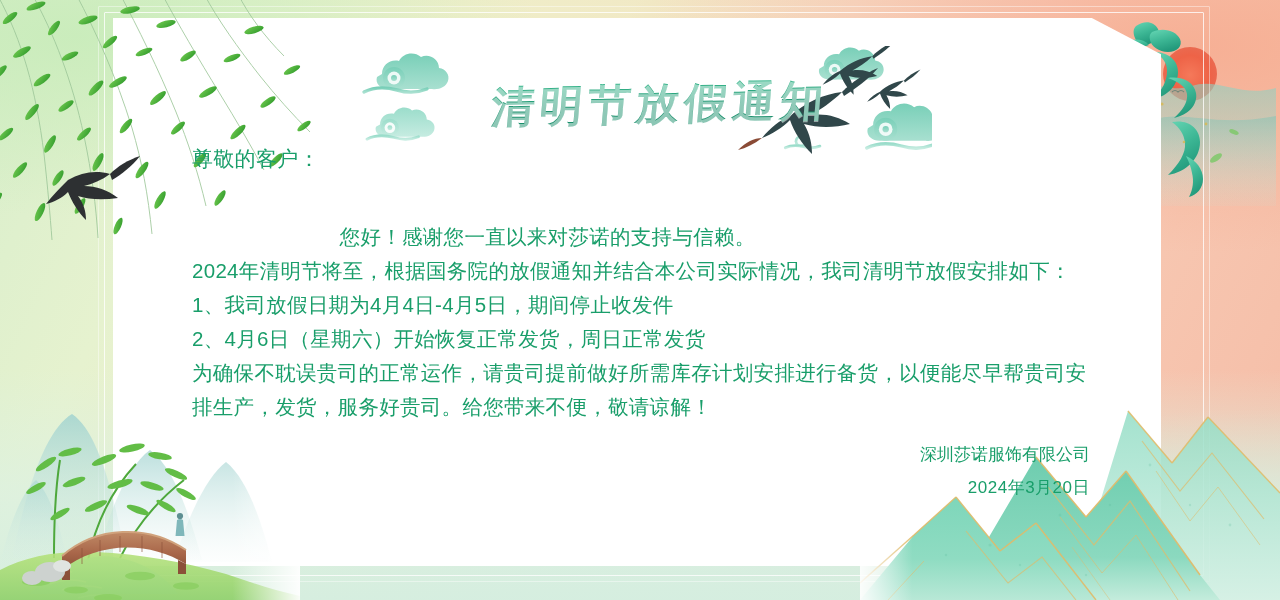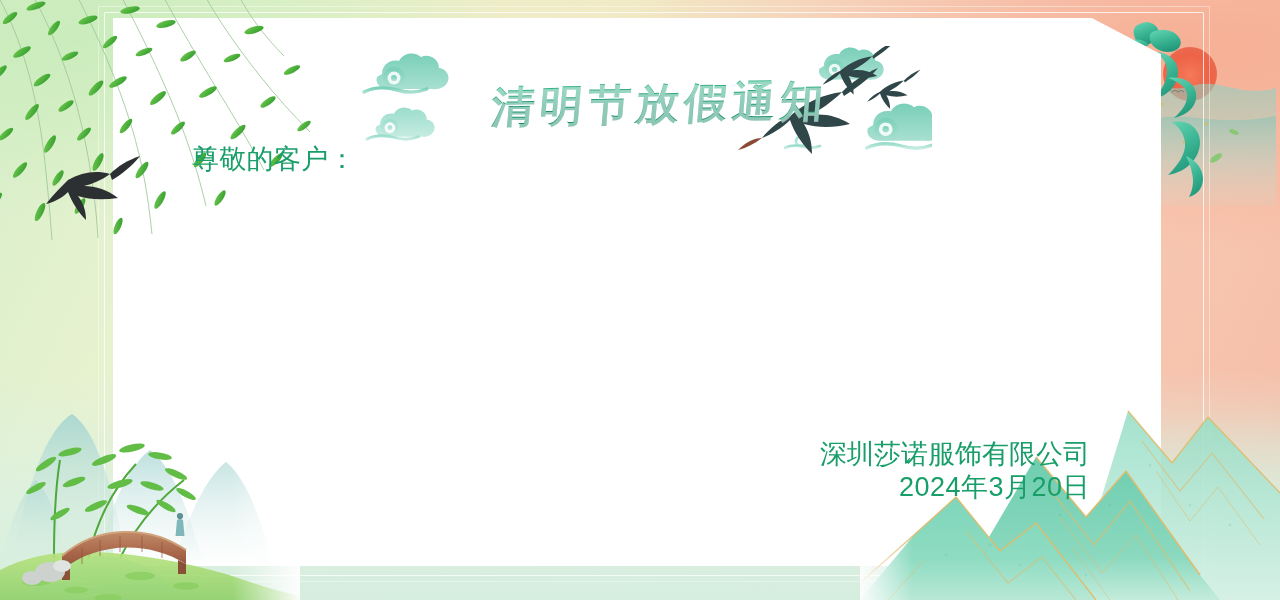--- a/index.html
+++ b/index.html
@@ -76,27 +76,27 @@
   }
 
   
   .letter{
     position:absolute;left:192px;top:142px;width:898px;
     color:#199e6a;
     font-size:20.5px;
     line-height:34px;
     letter-spacing:.3px;
   }
-  .salutation{font-size:27px;margin:0 0 44px 0;}
+  .salutation{font-size:21px;margin:0 0 44px 0;}
   .para{margin:0;}
   .para.indent{text-indent:7.2em;}
   .body-block p{margin:0;}
   .sign{
     position:absolute;left:192px;top:438px;width:898px;
-    text-align:right;color:#199e6a;font-size:27px;line-height:33px;
+    text-align:right;color:#199e6a;font-size:17px;line-height:33px;
     padding-right:62px;
   }
   .sign .line2{font-weight:normal;letter-spacing:.5px;}
 </style>
 </head>
 <body>
 
 <div id="poster">
 
   <div class="bg-base"></div>
@@ -446,20 +446,27 @@
       <ellipse cx="50" cy="174" rx="15" ry="10"></ellipse>
       <ellipse cx="32" cy="180" rx="10" ry="7"></ellipse>
       <ellipse cx="62" cy="168" rx="9" ry="6" fill="#e0e4e1"></ellipse>
     </g>
 
     <rect x="150" y="0" width="150" height="202" fill="url(#bFade)" opacity=".95"></rect>
   </svg>
 
   <div class="letter">
     <p class="salutation">尊敬的客户：</p>
+    <div class="body-block">
+      <p class="para indent">您好！感谢您一直以来对莎诺的支持与信赖。</p>
+      <p class="para">2024年清明节将至，根据国务院的放假通知并结合本公司实际情况，我司清明节放假安排如下：</p>
+      <p class="para">1、我司放假日期为4月4日-4月5日，期间停止收发件</p>
+      <p class="para">2、4月6日（星期六）开始恢复正常发货，周日正常发货</p>
+      <p class="para">为确保不耽误贵司的正常运作，请贵司提前做好所需库存计划安排进行备货，以便能尽早帮贵司安排生产，发货，服务好贵司。给您带来不便，敬请谅解！</p>
+    </div>
   </div>
 
   <div class="sign">
     <div class="line1">深圳莎诺服饰有限公司</div>
     <div class="line2">2024年3月20日</div>
   </div>
 
 </div>
 
 </body></html>

